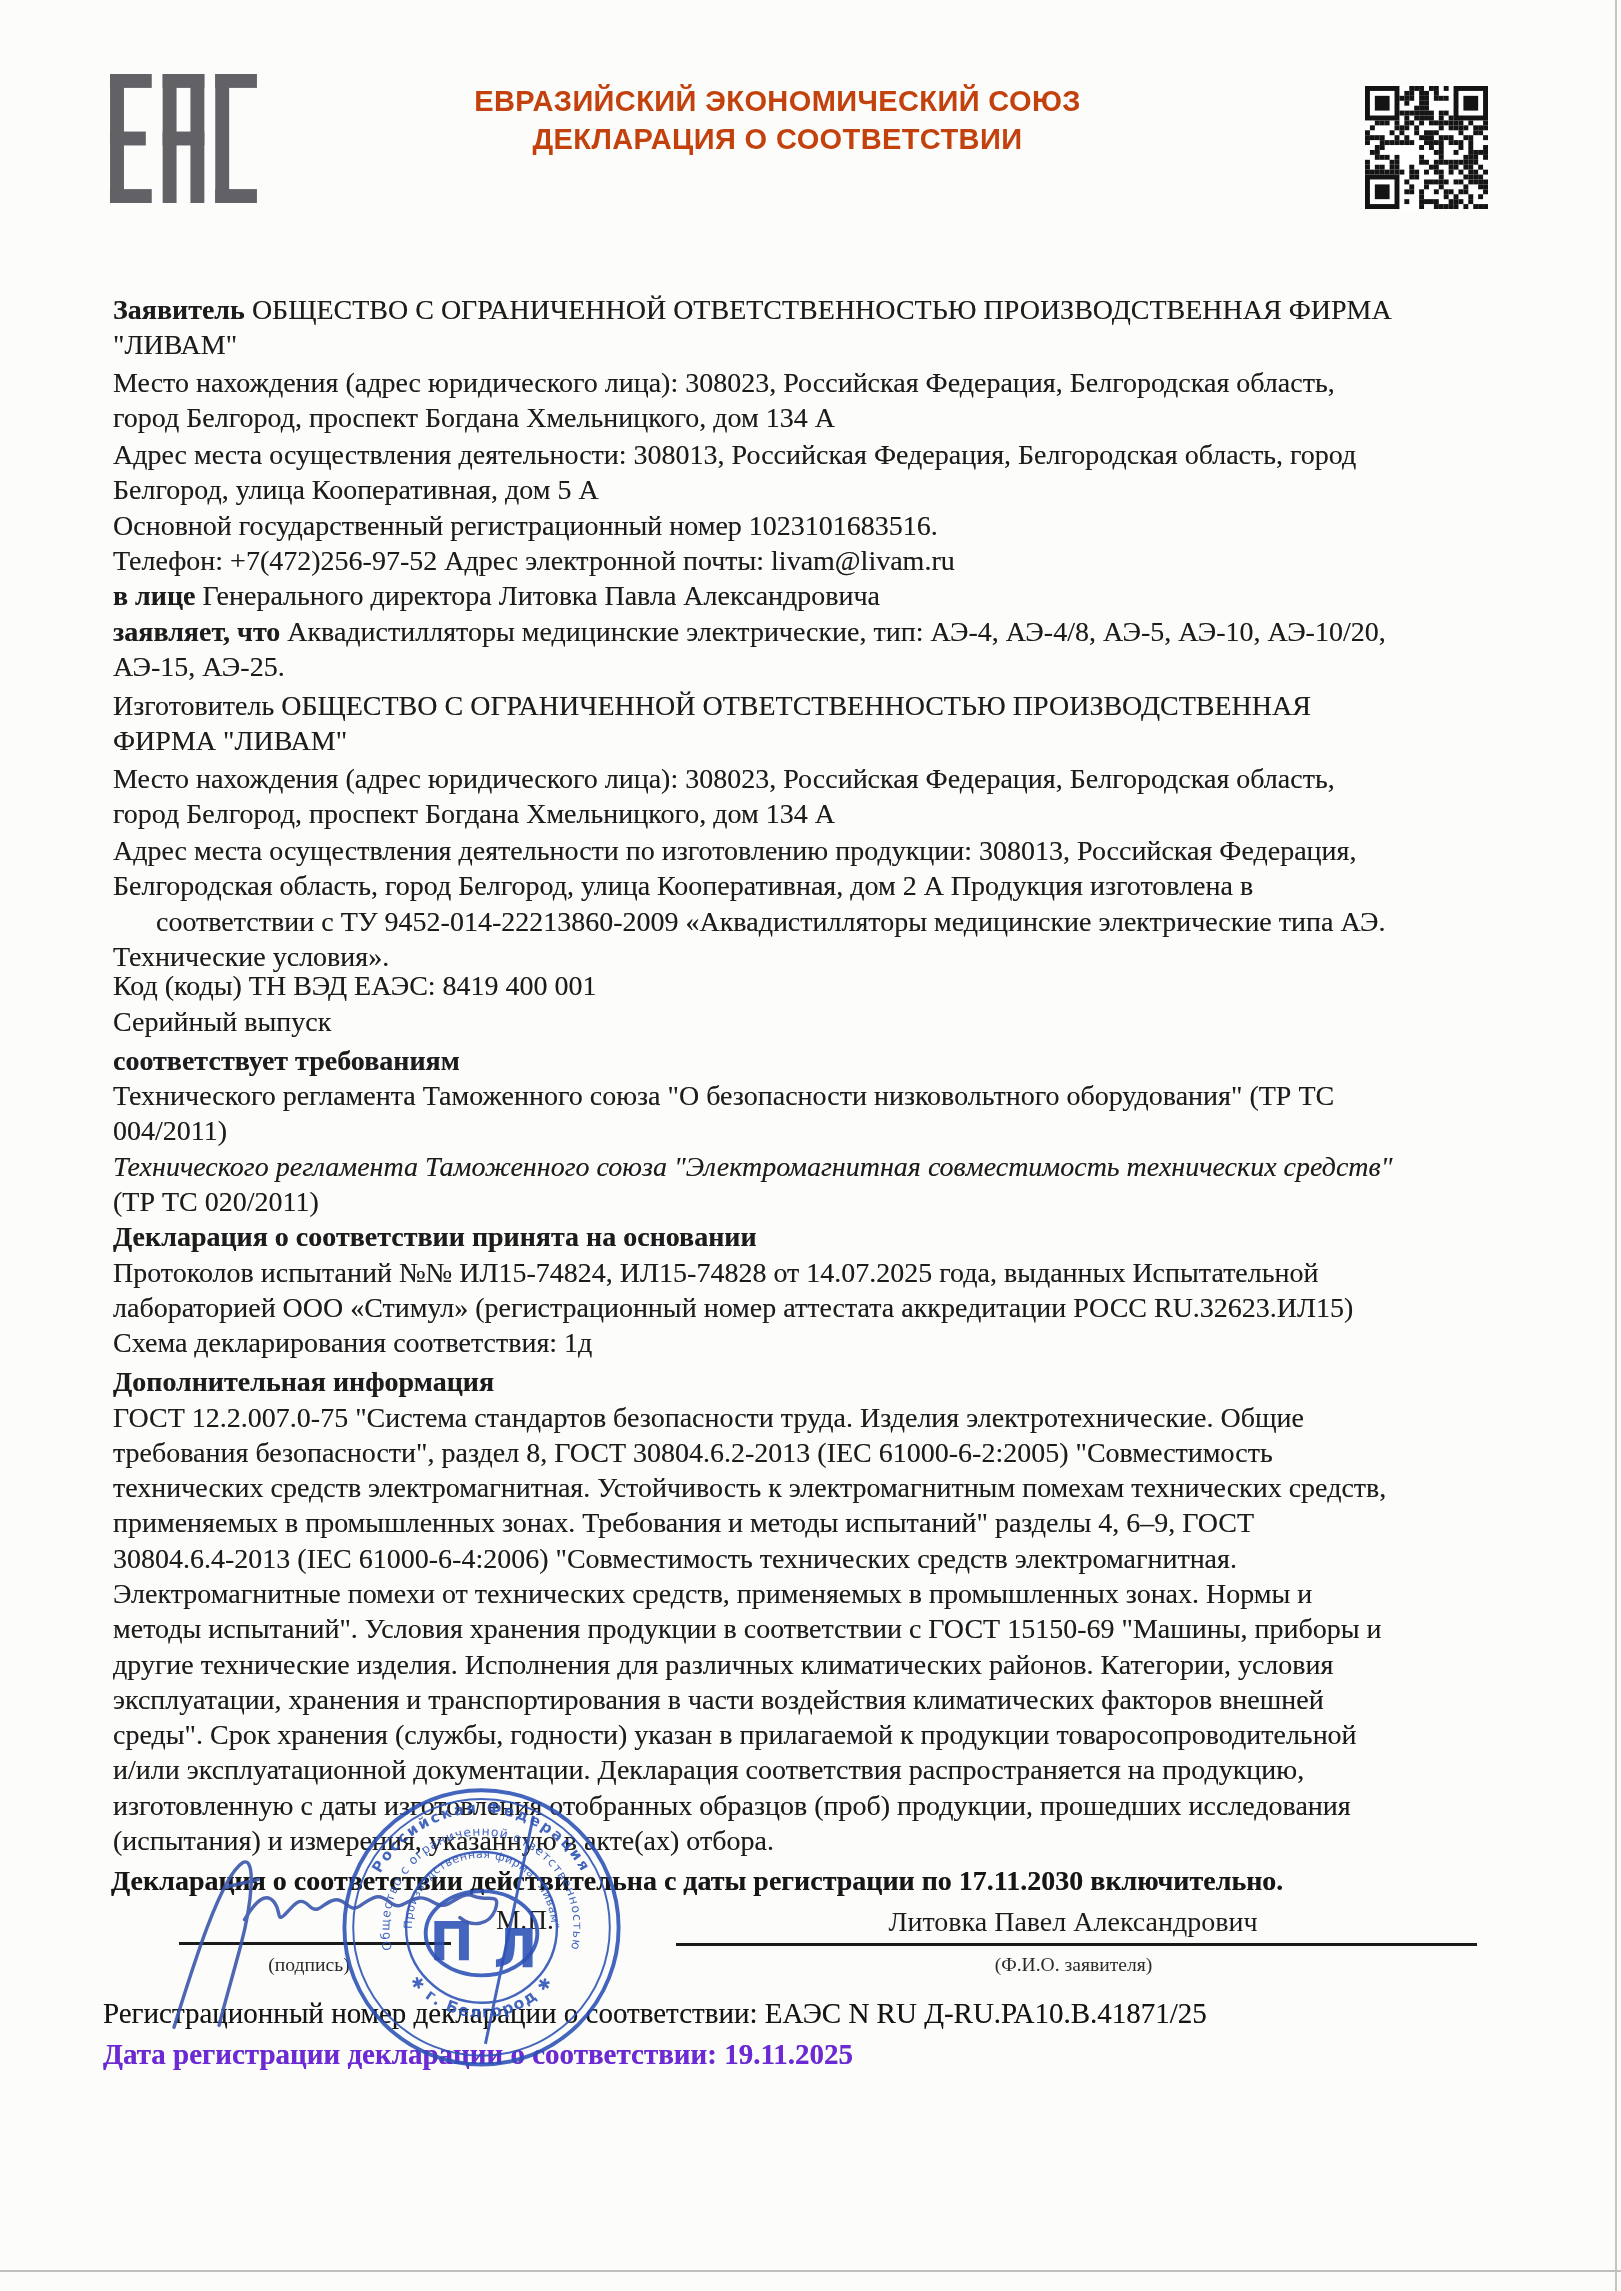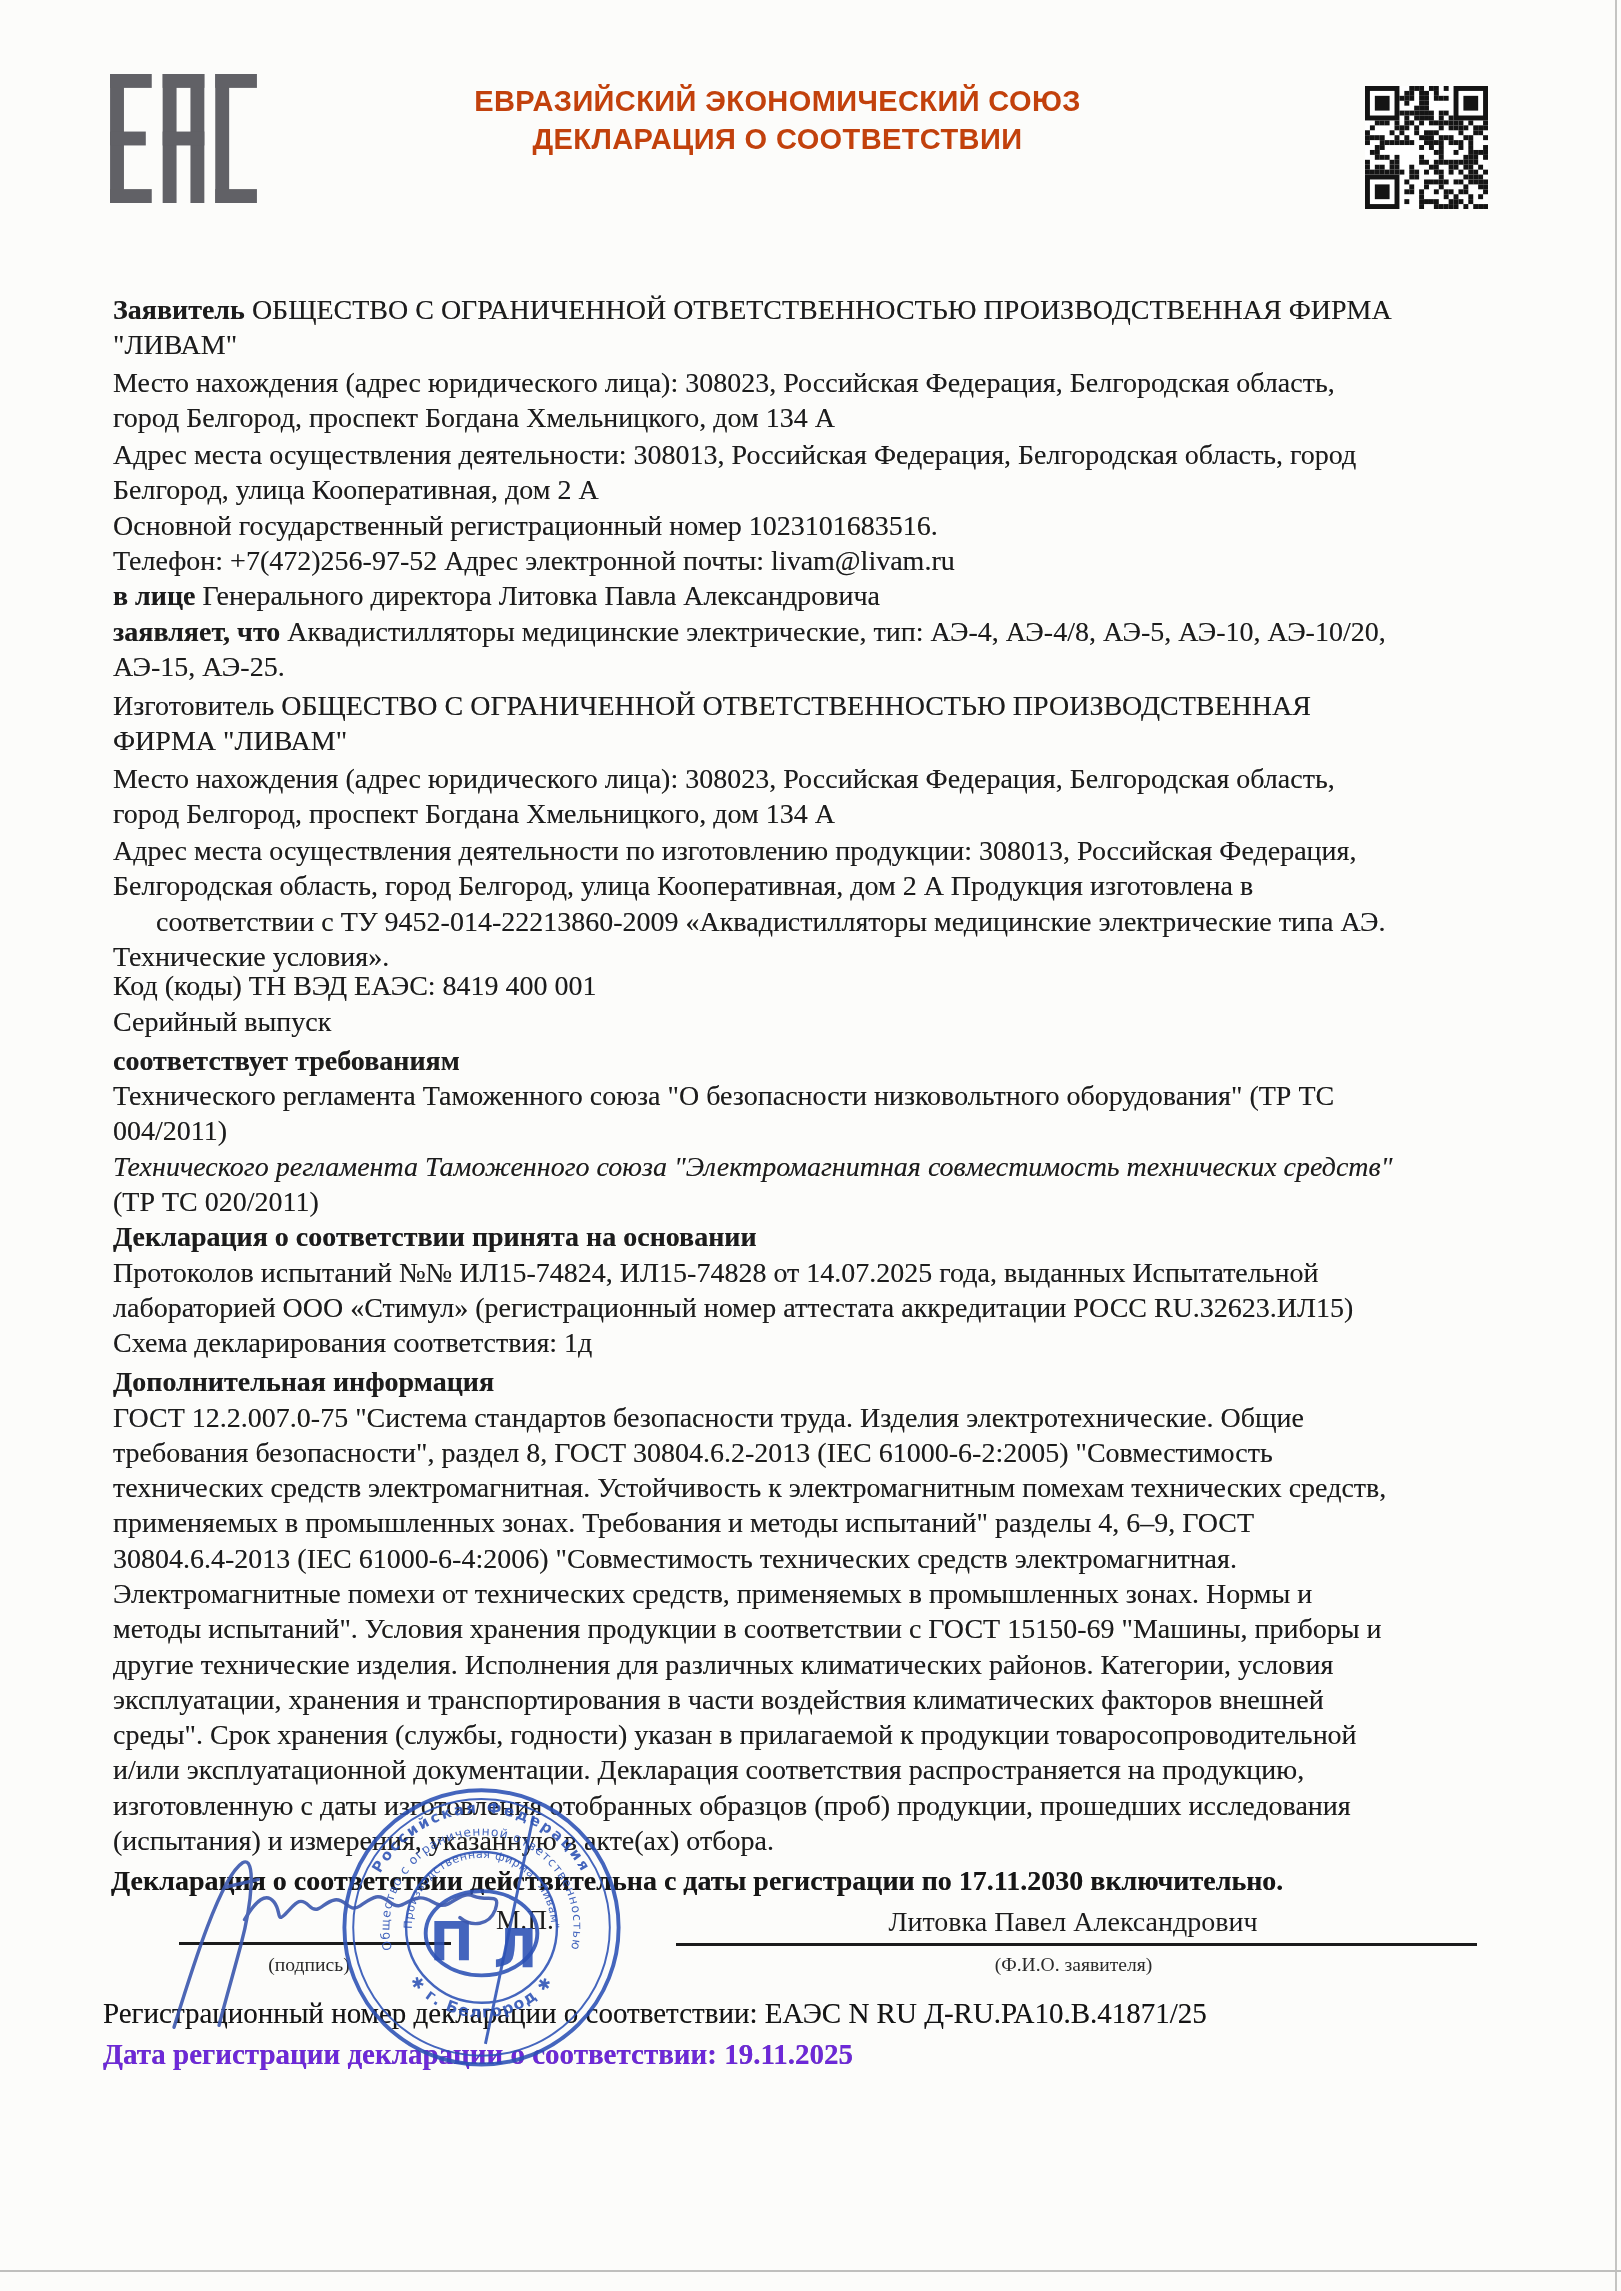--- a/index.html
+++ b/index.html
@@ -331,21 +331,21 @@
         <rect x="5" y="95" width="25" height="25" fill="#fff"></rect>
         <rect x="10" y="100" width="15" height="15" fill="#141414"></rect>
       </svg></div>
 
   <div>
       <div class="tline" style="top: 294px;"><span class="bold">Заявитель </span><span>ОБЩЕСТВО С ОГРАНИЧЕННОЙ ОТВЕТСТВЕННОСТЬЮ ПРОИЗВОДСТВЕННАЯ ФИРМА</span></div>
       <div class="tline" style="top: 329px;"><span>"ЛИВАМ"</span></div>
       <div class="tline" style="top: 367px;"><span>Место нахождения (адрес юридического лица): 308023, Российская Федерация, Белгородская область,</span></div>
       <div class="tline" style="top: 402px;"><span>город Белгород, проспект Богдана Хмельницкого, дом 134 А</span></div>
       <div class="tline" style="top: 439px;"><span>Адрес места осуществления деятельности: 308013, Российская Федерация, Белгородская область, город</span></div>
-      <div class="tline" style="top: 474px;"><span>Белгород, улица Кооперативная, дом 2 А</span></div>
+      <div class="tline" style="top: 474px;"><span>Белгород, улица Кооперативная, дом 5 А</span></div>
       <div class="tline" style="top: 510px;"><span>Основной государственный регистрационный номер 1023101683516.</span></div>
       <div class="tline" style="top: 545px;"><span>Телефон: +7(472)256-97-52 Адрес электронной почты: livam@livam.ru</span></div>
       <div class="tline" style="top: 580px;"><span class="bold">в лице </span><span>Генерального директора Литовка Павла Александровича</span></div>
       <div class="tline" style="top: 616px;"><span class="bold">заявляет, что </span><span>Аквадистилляторы медицинские электрические, тип: АЭ-4, АЭ-4/8, АЭ-5, АЭ-10, АЭ-10/20,</span></div>
       <div class="tline" style="top: 651px;"><span>АЭ-15, АЭ-25.</span></div>
       <div class="tline" style="top: 690px;"><span>Изготовитель ОБЩЕСТВО С ОГРАНИЧЕННОЙ ОТВЕТСТВЕННОСТЬЮ ПРОИЗВОДСТВЕННАЯ</span></div>
       <div class="tline" style="top: 725px;"><span>ФИРМА "ЛИВАМ"</span></div>
       <div class="tline" style="top: 763px;"><span>Место нахождения (адрес юридического лица): 308023, Российская Федерация, Белгородская область,</span></div>
       <div class="tline" style="top: 798px;"><span>город Белгород, проспект Богдана Хмельницкого, дом 134 А</span></div>
       <div class="tline" style="top: 835px;"><span>Адрес места осуществления деятельности по изготовлению продукции: 308013, Российская Федерация,</span></div>

